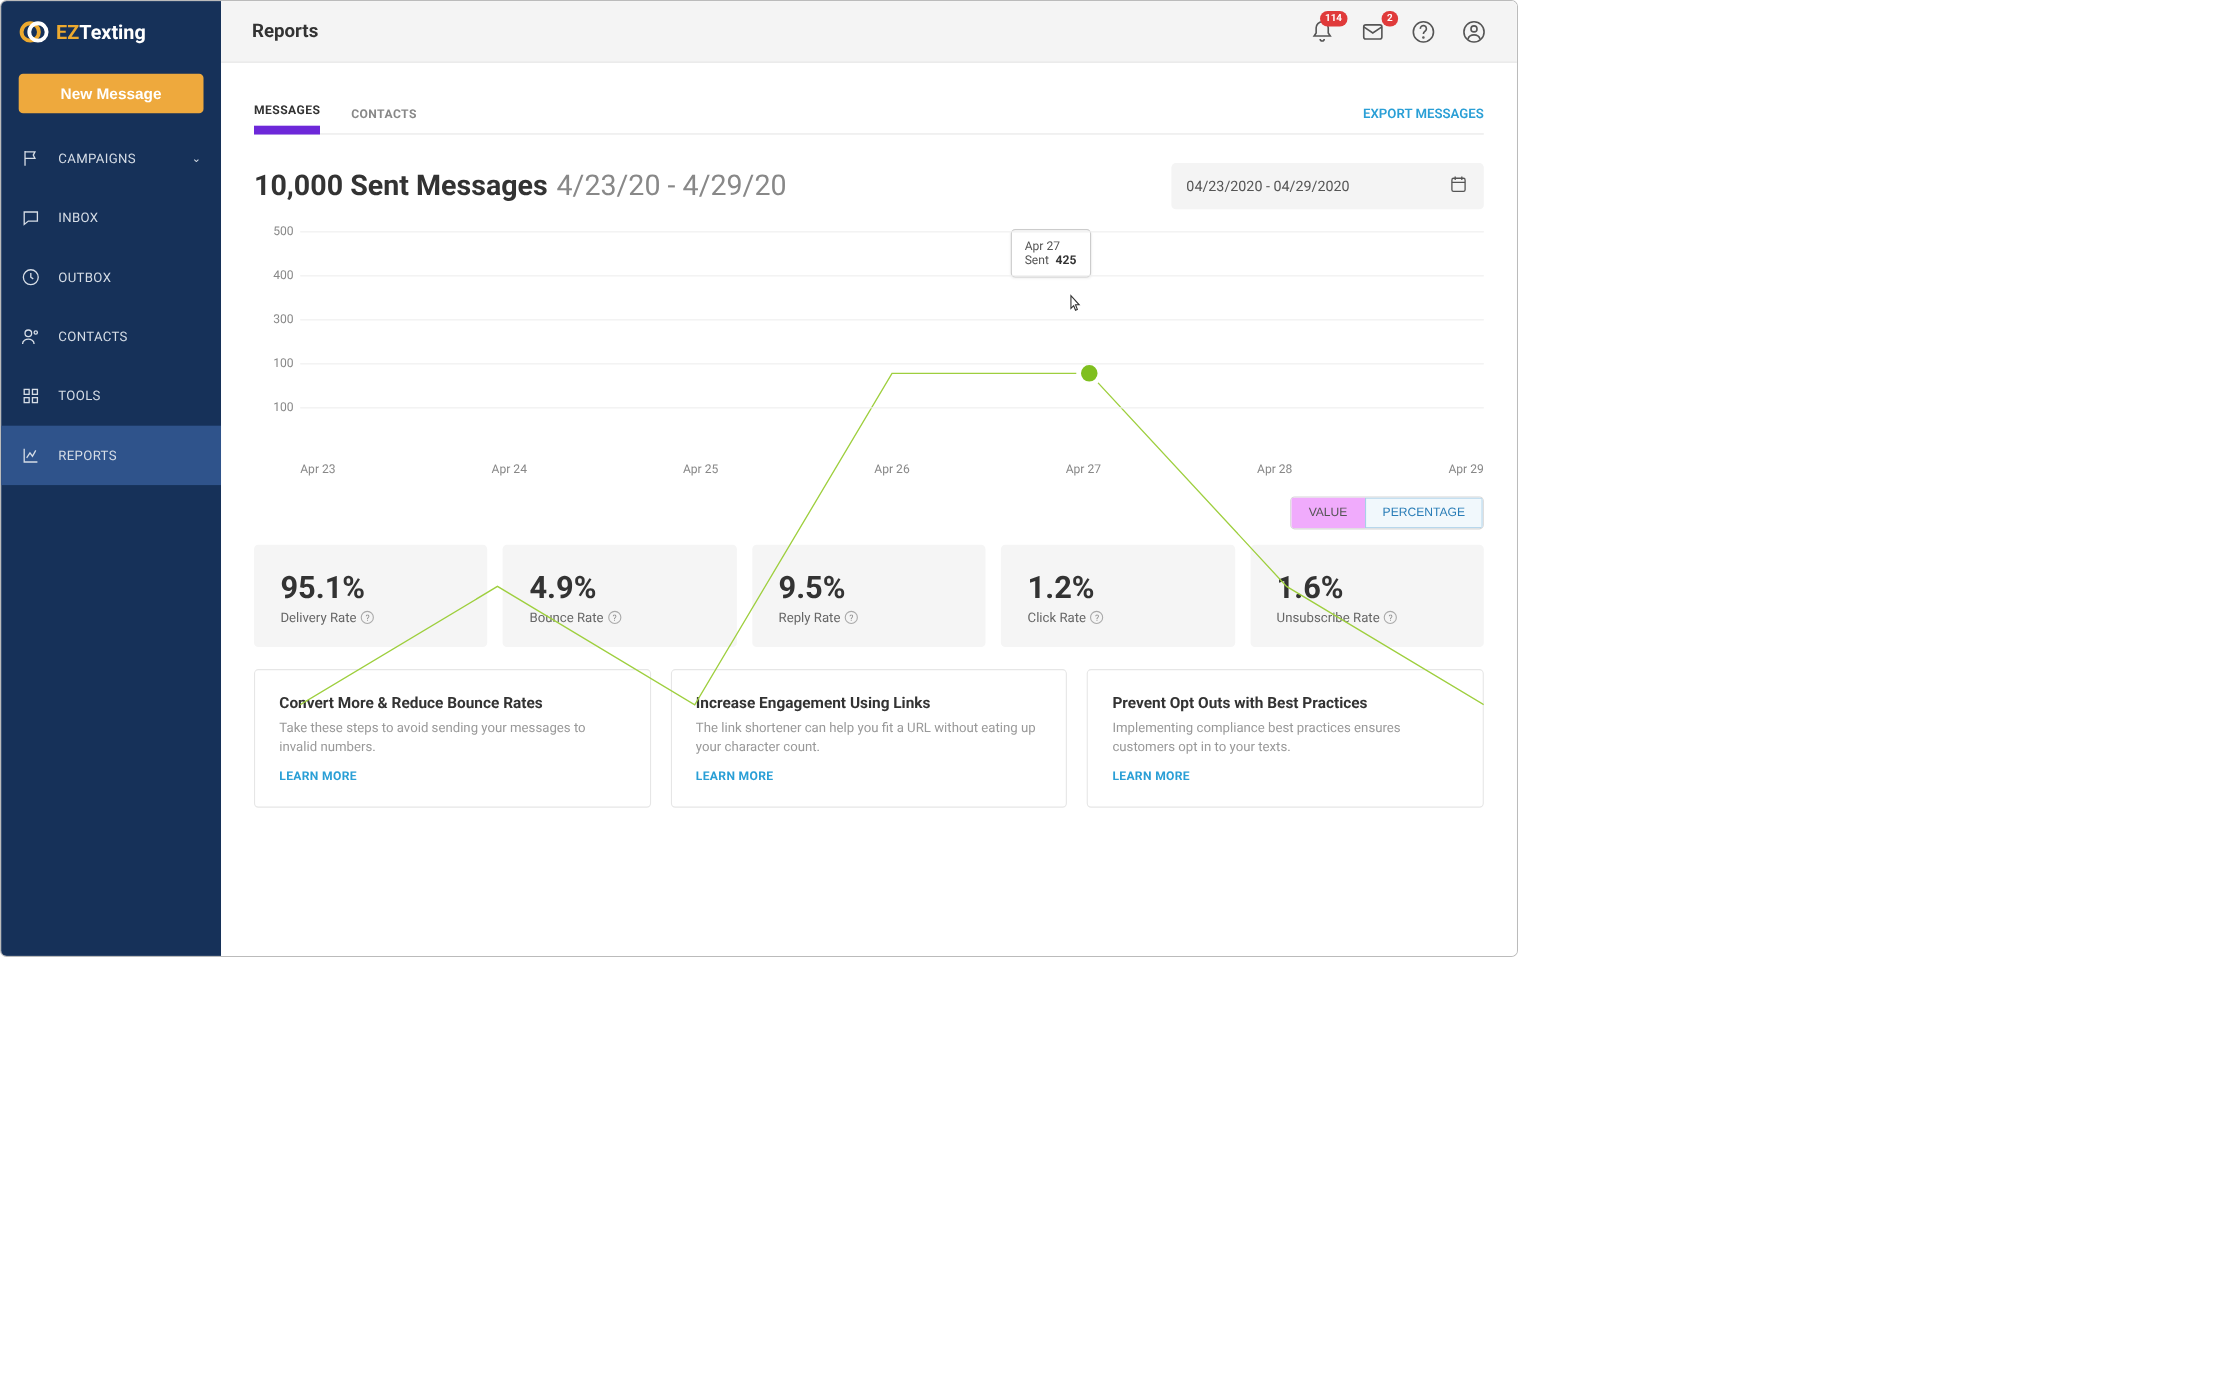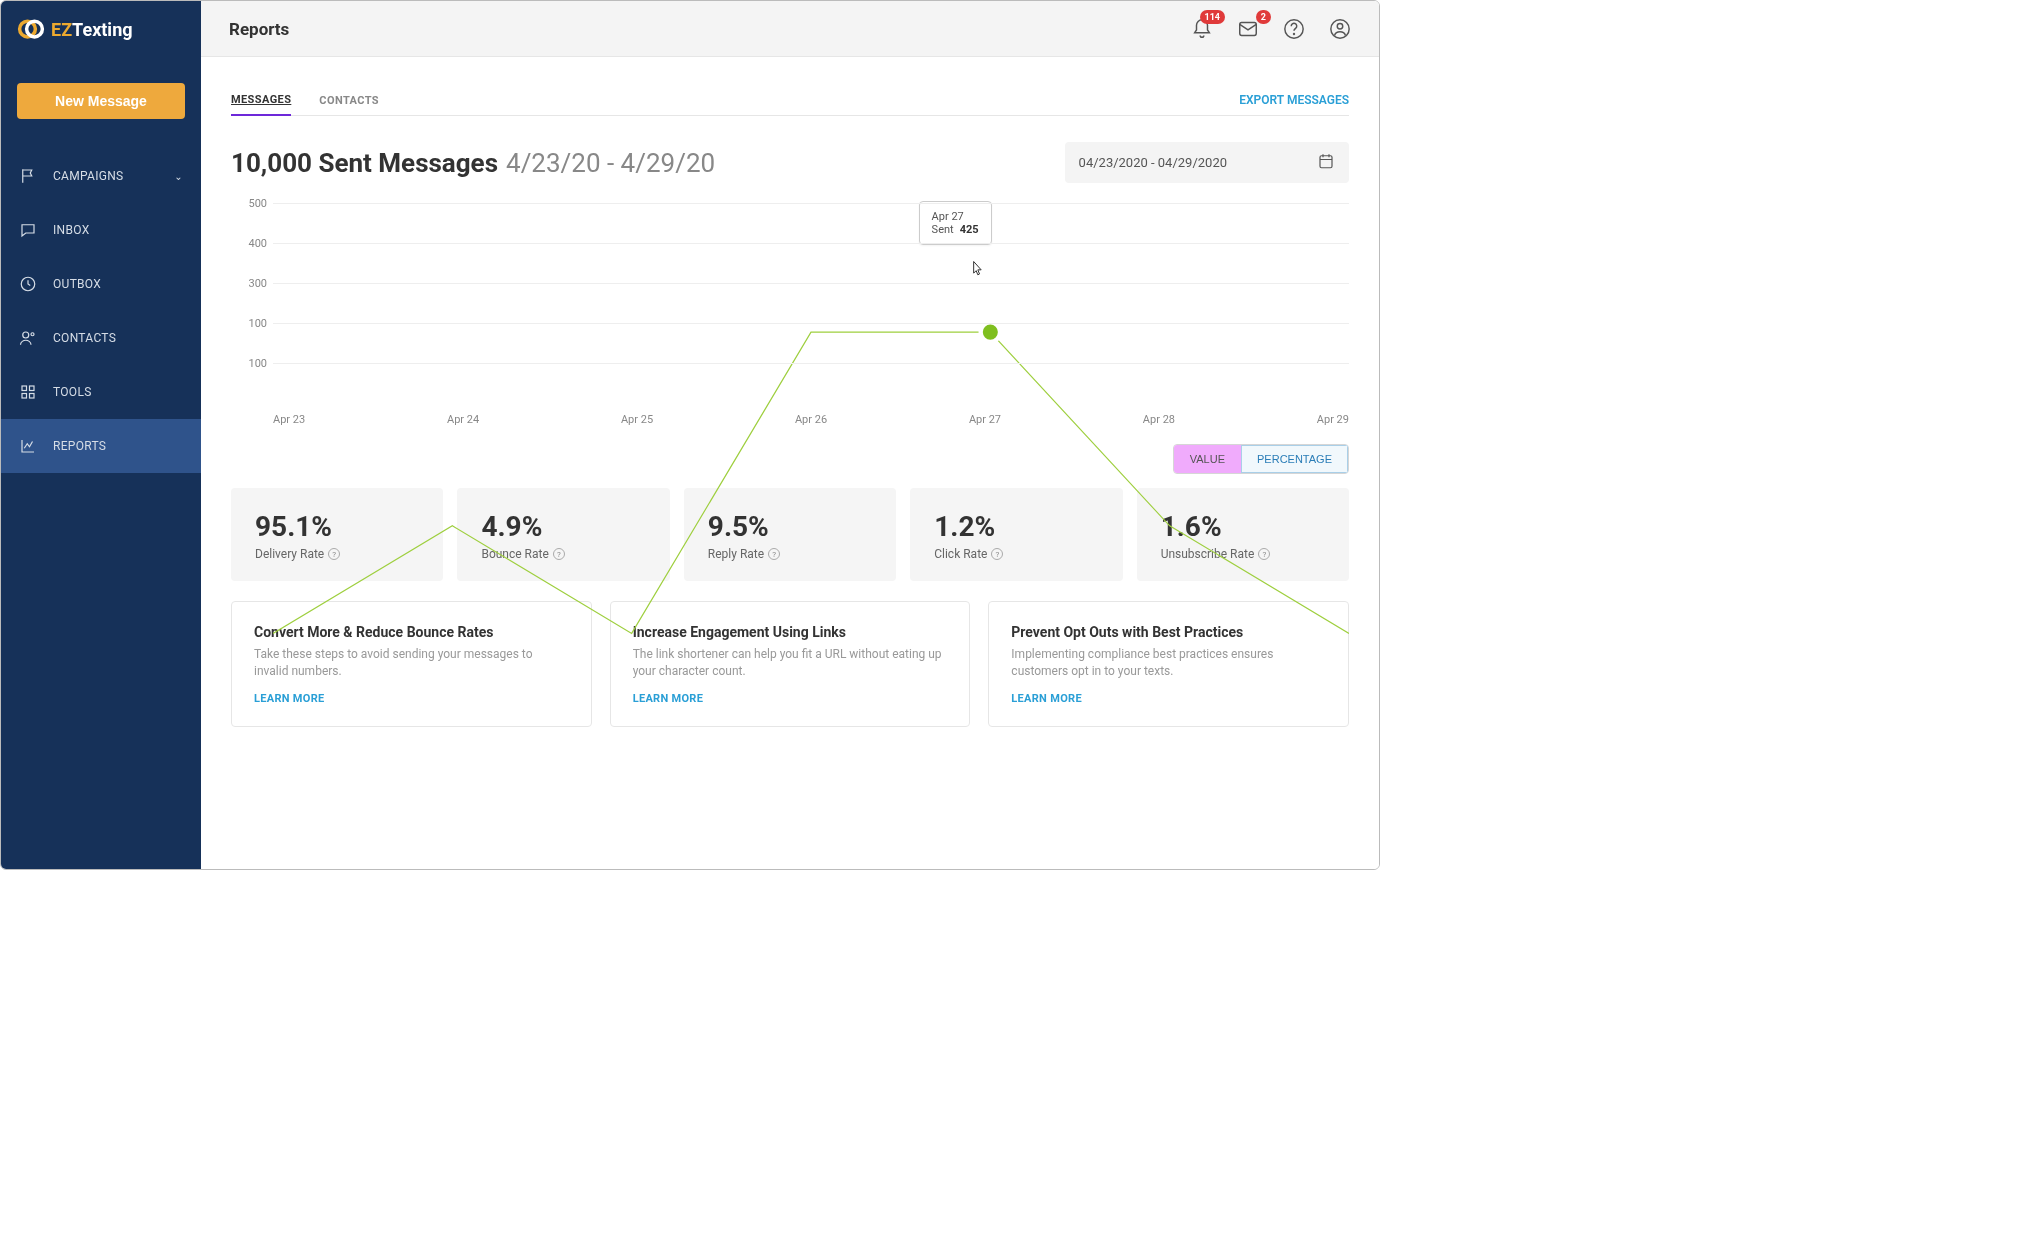--- a/index.html
+++ b/index.html
@@ -1,18 +1,18 @@
 <!DOCTYPE html>
 <html><head>
 <meta charset="utf-8">
 <style>
   * { box-sizing: border-box; margin: 0; padding: 0; }
   body { font-family: -apple-system, BlinkMacSystemFont, "Segoe UI", Roboto, Arial, sans-serif; color: #333; background: #fff; }
   .app { display: flex; height: 870px; width: 1380px; border: 1px solid #bbb; border-radius: 6px; overflow: hidden; }
-  .sidebar { width: 200px; background: #163159; color: #d6dde6; display: flex; flex-direction: column; flex-shrink: 0; gap: 16px; }
+  .sidebar { width: 200px; background: #163159; color: #d6dde6; display: flex; flex-direction: column; flex-shrink: 0; }
   .logo-row { display:flex; align-items:center; gap:6px; padding: 14px 16px; }
   .logo-mark { width:28px; height:28px; }
   .logo-text { font-size: 18px; font-weight: 700; color: #fff; }
   .logo-text .ez { color: #eca92f; }
   .new-msg-wrap { padding: 10px 16px 6px; }
   .new-msg { width:100%; background:#eea93d; color:#fff; border:none; border-radius:4px; padding:10px 0; font-size:14px; font-weight:600; cursor:pointer; }
   .nav { margin-top: 8px; }
   .nav-item { display:flex; align-items:center; gap:16px; padding: 18px 18px; font-size: 12px; letter-spacing: .3px; cursor:pointer; }
   .nav-item.active { background:#2f538b; }
   .nav-item .chev { margin-left:auto; font-size:10px; }
@@ -21,21 +21,21 @@
   .main { flex:1; display:flex; flex-direction:column; background:#fff; }
   .topbar { height:56px; border-bottom:1px solid #e6e6e6; background:#f4f4f4; display:flex; align-items:center; padding:0 28px; }
   .topbar h1 { font-size:17px; font-weight:700; color:#333; }
   .topbar-icons { margin-left:auto; display:flex; align-items:flex-end; gap:24px; }
   .icon-btn { position:relative; width:22px; height:22px; cursor:pointer; }
   .icon-btn svg { width:22px; height:22px; stroke:#555; fill:none; stroke-width:1.6; }
   .badge { position:absolute; top:-8px; right:-12px; background:#e03a3a; color:#fff; font-size:9px; font-weight:700; padding:1px 5px; border-radius:8px; line-height:12px; }
   .content { padding: 28px 30px; overflow:auto; flex:1; }
   .tabs-row { display:flex; align-items:center; border-bottom:1px solid #e6e6e6; }
   .tab { padding: 8px 0; margin-right:28px; font-size:11px; font-weight:700; letter-spacing:.4px; color:#888; cursor:pointer; }
-  .tab.active { color:#333; border-bottom:2px solid #6d28d9; margin-bottom:-1px;text-decoration:underline; }
+  .tab.active { color:#333; border-bottom:8px solid #6d28d9; margin-bottom:-1px; }
   .export-link { margin-left:auto; color:#2a9fd6; font-size:12px; font-weight:600; cursor:pointer; }
   .title-row { display:flex; align-items:center; margin-top:26px; }
   .page-title { font-size:26px; font-weight:700; color:#333; }
   .page-title-date { font-size:26px; font-weight:400; color:#888; margin-left:8px; }
   .date-picker { margin-left:auto; display:flex; align-items:center; background:#f4f4f4; border-radius:4px; padding:10px 14px; font-size:13px; color:#555; cursor:pointer; gap:90px; }
   .date-picker svg { width:18px; height:18px; stroke:#555; fill:none; stroke-width:1.6; }
   .chart-wrap { margin-top:20px; position:relative; }
   .chart-area { position:relative; height:200px; margin-left:42px; }
   .gridline { position:absolute; left:0; right:0; border-top:1px solid #eee; }
   .ytick { position:absolute; left:-40px; font-size:11px; color:#888; transform:translateY(-50%); width:34px; text-align:right; }

